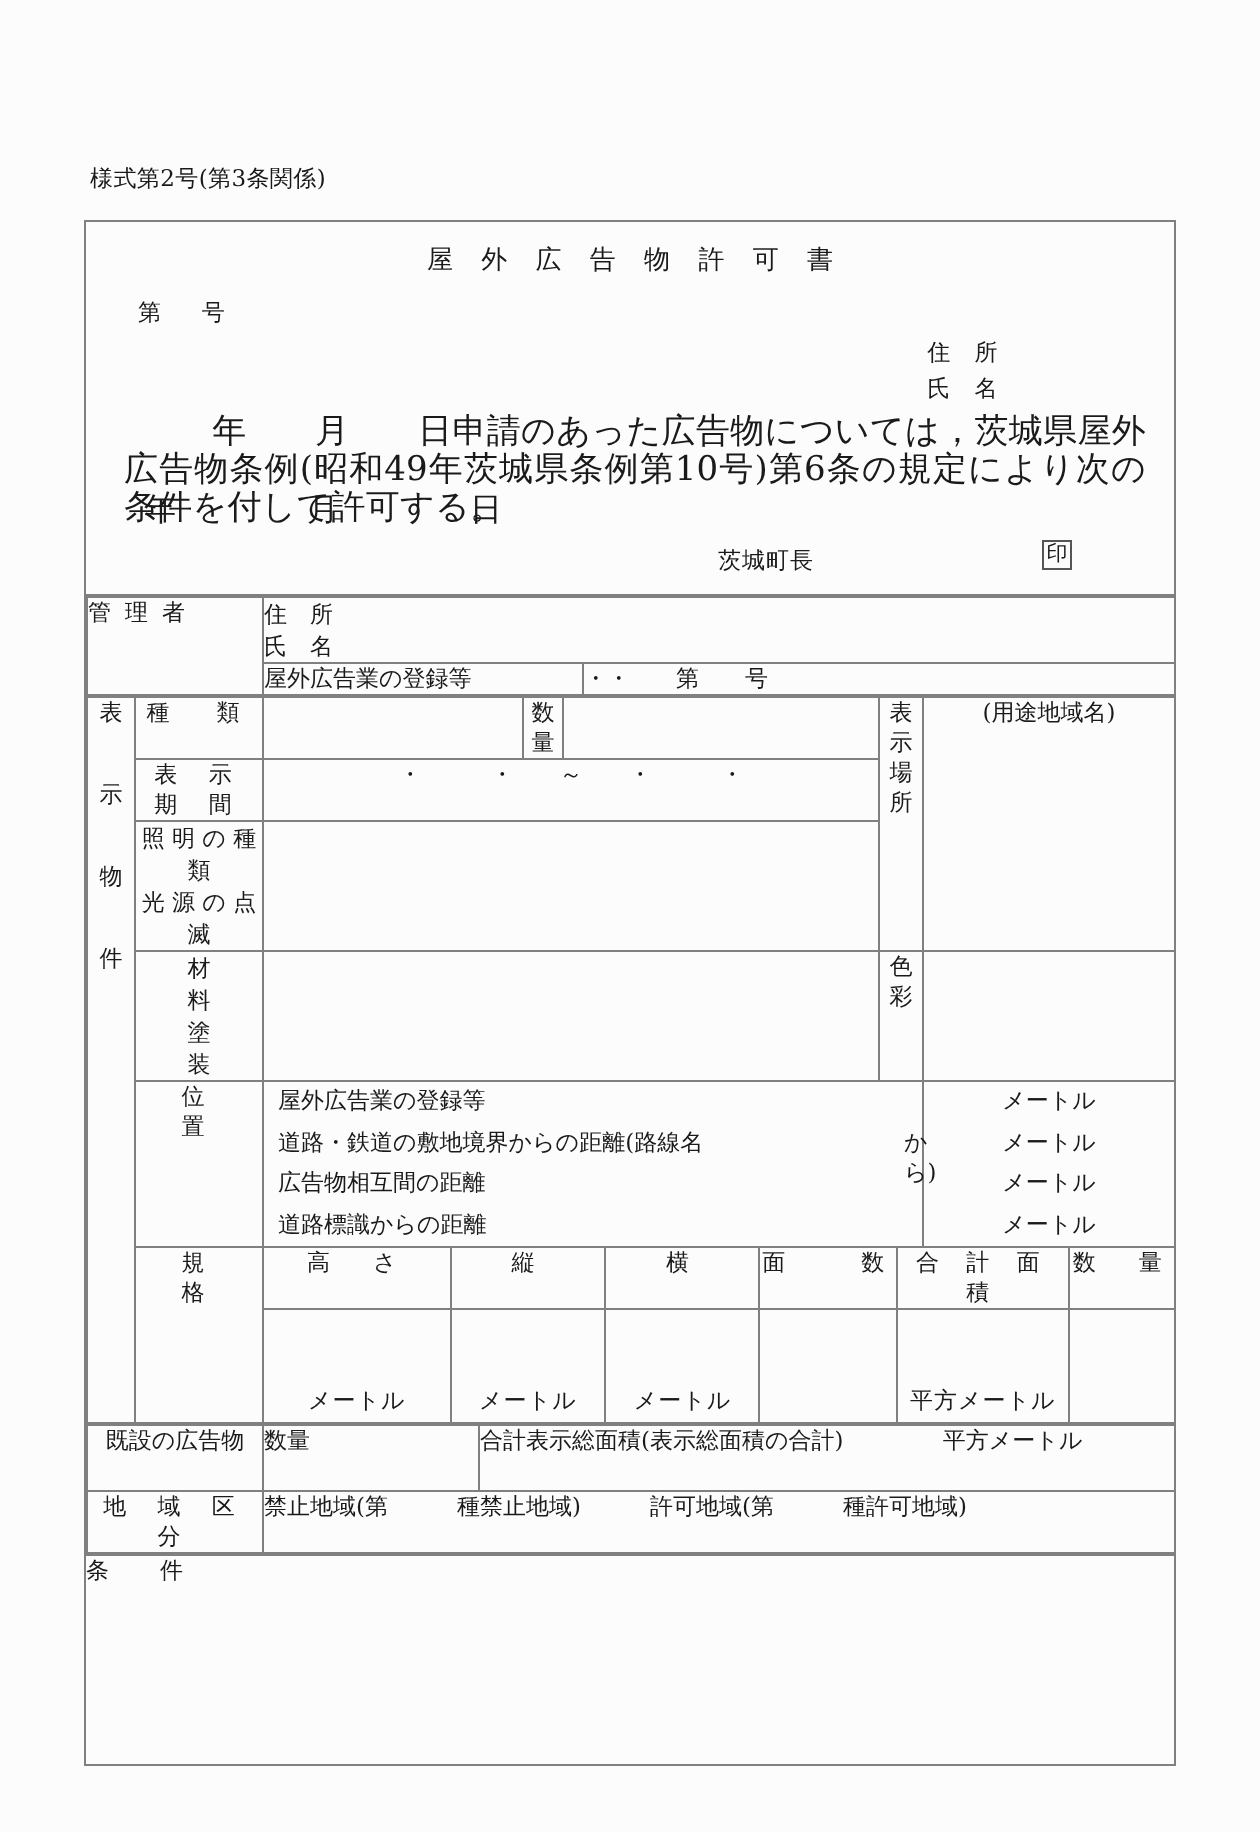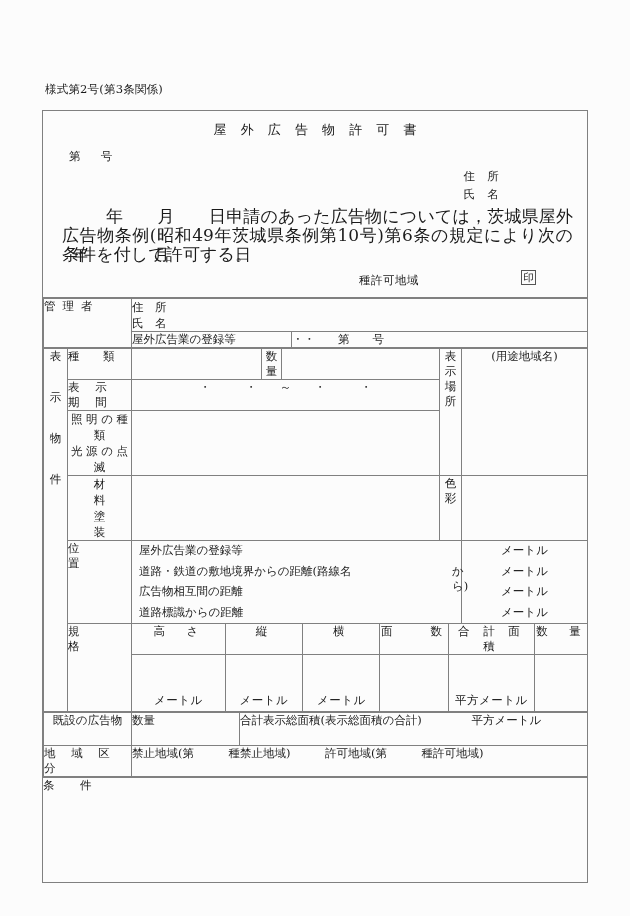--- a/index.html
+++ b/index.html
@@ -128,20 +128,21 @@
   table.grid td {
     border: 1px solid #808080;
     font-size: 11.5px;
     padding: 0;
     vertical-align: top;
   }
   .pad { padding: 2px 5px 3px 7px; margin-top: 36px; }
 
   
   .lbl-spread {
+    text-align: center;
     letter-spacing: 6px;
     padding-left: 6px;
   }
   .lbl-left { padding: 3px 4px 3px 7px; }
 
   
   .vert {
     text-align: center;
     line-height: 15px;
     letter-spacing: 0;
@@ -214,21 +215,21 @@
       </div>
 
       <div class="body-para">
         <span class="indent"></span><span>年　　月　　日申請のあった広告物については，茨城県屋外広告物条例(昭和49年茨城県条例</span><span>第10号)第6条の規定により次の条件を付して許可する。</span>
       </div>
 
       <div class="date-line">
         <span class="indent"></span><span>年　　　　月　　　　日</span>
       </div>
 
-      <div class="signer">種許可地域</div>
+      <div class="signer">茨城町長</div>
 
       <div class="seal-box">印</div>
     </div>
 
     <table class="grid">
       <colgroup>
         <col style="width:88px">
           <col style="width:160px">
           <col style="width:296px">
       </colgroup>

